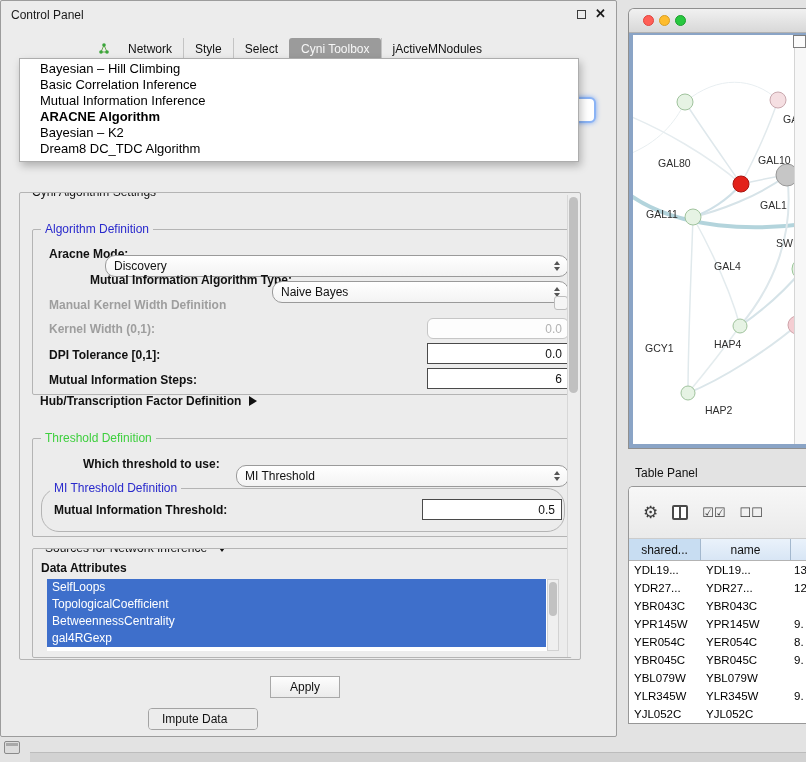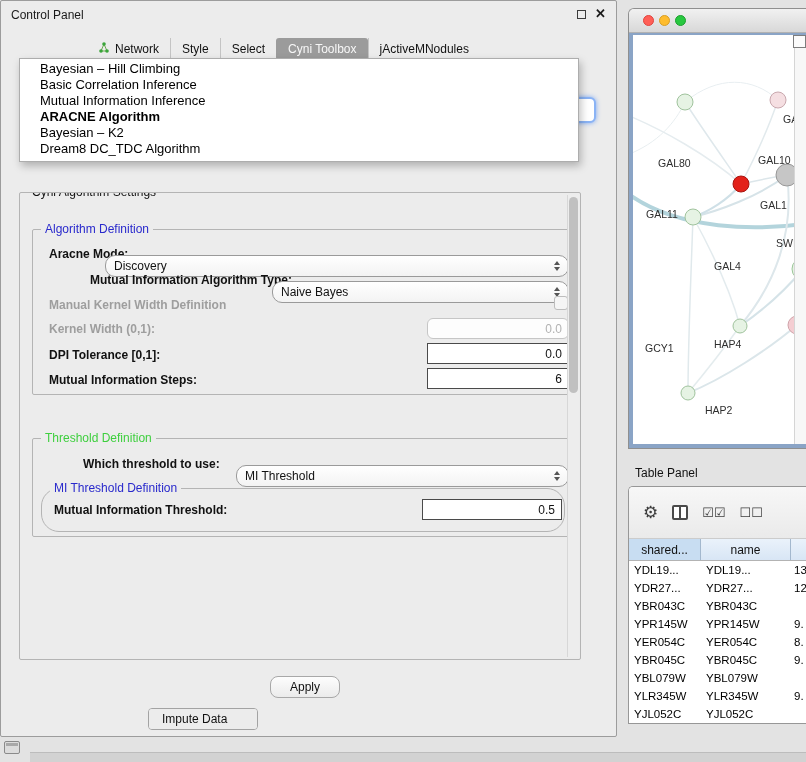--- a/index.html
+++ b/index.html
@@ -8,21 +8,21 @@
             font-family:"Liberation Sans", sans-serif; color:#111; }
 
   
   .control-panel { position:absolute; left:0; top:0; width:617px; height:737px;
                    background:#ececec; border:1px solid #9c9c9c; border-radius:2px; }
   .cp-title { position:absolute; left:10px; top:7px; font-size:12px; color:#1a1a1a; }
   .cp-float { position:absolute; right:30px; top:9px; width:9px; height:9px; border:1.5px solid #3c3c3c; background:#ececec; }
   .cp-close { position:absolute; right:10px; top:5px; font-size:13px; font-weight:bold; color:#1a1a1a; cursor:default; }
 
   .cp-tabs { position:absolute; left:86px; top:37px; display:flex; align-items:center; font-size:12px; }
-  .cp-tab { padding:4px 11px; border-left:1px solid #c4c4c4; display:flex; align-items:flex-start; gap:5px; white-space:nowrap; }
+  .cp-tab { padding:4px 11px; border-left:1px solid #c4c4c4; display:flex; align-items:center; gap:18px; white-space:nowrap; }
   .cp-tab:first-child { border-left:none; }
   .cp-tab.active { background:#9b9b9b; color:#f7f7f7; border-radius:3px; border-left-color:transparent; }
 
   
   .algo-dropdown { position:absolute; left:18px; top:57px; width:560px; background:#ffffff;
                    border:1px solid #adadad; box-shadow:2px 4px 8px rgba(0,0,0,0.25); z-index:40; padding:2px 0 4px 0; }
   .dd-placeholder { text-align:center; color:#b7b7b7; font-size:13px; height:17px; line-height:17px; }
   .dd-item { font-size:13px; height:16px; line-height:16px; padding-left:20px; color:#000; }
   .dd-item.selected { font-weight:bold; }
   .combo-fragment { position:absolute; left:566px; top:96px; width:29px; height:26px; background:#fff;
@@ -62,21 +62,21 @@
 
   .sources-box { left:12px; top:355px; width:540px; height:110px; overflow:hidden; }
   .collapse-arrow { display:inline-block; width:0; height:0; border-top:7px solid #111;
                     border-left:5px solid transparent; border-right:5px solid transparent; margin-left:7px; vertical-align:middle; }
   .attr-list { position:absolute; left:14px; top:30px; width:512px; height:72px; background:#fff; overflow:hidden; }
   .attr-item { height:17px; line-height:17px; background:#3e6fcb; color:#fff; font-size:12px; padding-left:5px; width:calc(100% - 13px); }
   .list-scroll { position:absolute; right:0; top:0; bottom:0; width:12px; background:#efefef; border:1px solid #d2d2d2; }
   .list-thumb { position:absolute; left:1px; right:1px; top:2px; height:34px; background:#c2c2c2; border-radius:5px; }
 
   .apply-btn { position:absolute; left:269px; top:675px; width:70px; height:22px;
-               background:linear-gradient(#fdfdfd,#ebebeb); border:1px solid #a8a8a8; border-radius:8px;
+               background:linear-gradient(#fdfdfd,#ebebeb); border:1px solid #a8a8a8; border-radius:0;
                font-size:12px; font-family:inherit; color:#111; }
 
   .bottom-tabs { position:absolute; left:147px; top:707px; height:22px; display:flex;
                  border:1px solid #a3a3a3; border-radius:4px; overflow:hidden; font-size:12px;flex-direction:column; }
   .btab { padding:3px 13px; background:#ececec; border-left:1px solid #a3a3a3; line-height:15px; white-space:nowrap; }
   .btab:first-child { border-left:none; }
   .btab.active { background:#8f8f8f; color:#fff; }
 
   
   .network-window { position:absolute; left:628px; top:8px; width:178px; height:441px;
@@ -199,40 +199,60 @@
         <span class="lbl dim" style="left:16px; top:92px;">Kernel Width (0,1):</span>
         <input class="tfield disabled" style="left: 394px; top: 88px; width: 142px;" disabled="" value="0.0">
 
         <span class="lbl" style="left:16px; top:118px;">DPI Tolerance [0,1]:</span>
         <input class="tfield" style="left: 394px; top: 113px; width: 142px;" value="0.0">
 
         <span class="lbl" style="left:16px; top:143px;">Mutual Information Steps:</span>
         <input class="tfield" style="left: 394px; top: 138px; width: 142px;" value="6">
       </div>
 
+      <div class="hub-row">
+        <span>Hub/Transcription Factor Definition</span>
+        <span class="hub-arrow"></span>
+      </div>
 
       <div class="groupbox threshold-box">
         <span class="gb-title t-green">Threshold Definition</span>
 
         <span class="lbl" style="left:50px; top:18px;">Which threshold to use:</span>
         <div class="combo" style="left:203px; top:14px; width:333px;">
           <span class="combo-text">MI Threshold</span>
           <span class="combo-arrows">
               <i class="arr-up"></i>
               <i class="arr-down"></i>
             </span>
         </div>
 
         <div class="groupbox mi-box">
           <span class="gb-title t-blue">MI Threshold Definition</span>
           <span class="lbl" style="left:12px; top:14px;">Mutual Information Threshold:</span>
           <input class="tfield" style="left: 380px; top: 10px; width: 140px;" value="0.5">
         </div>
       </div>
 
+      <div class="groupbox sources-box">
+        <span class="gb-title t-black">
+          <span>Sources for Network Inference</span>
+          <span class="collapse-arrow"></span>
+        </span>
+        <span class="lbl" style="left:8px; top:12px;">Data Attributes</span>
+        <div class="attr-list">
+          <div class="attr-item">SelfLoops</div>
+          <div class="attr-item">TopologicalCoefficient</div>
+          <div class="attr-item">BetweennessCentrality</div>
+          <div class="attr-item">gal4RGexp</div>
+          <div class="list-scroll">
+              <div class="list-thumb"></div>
+            </div>
+        </div>
+      </div>
 
       <div class="settings-scroll">
         <div class="settings-thumb"></div>
       </div>
     </div>
 
     <button class="apply-btn">Apply</button>
 
     <div class="bottom-tabs">
       <div class="btab">Impute Data</div>

